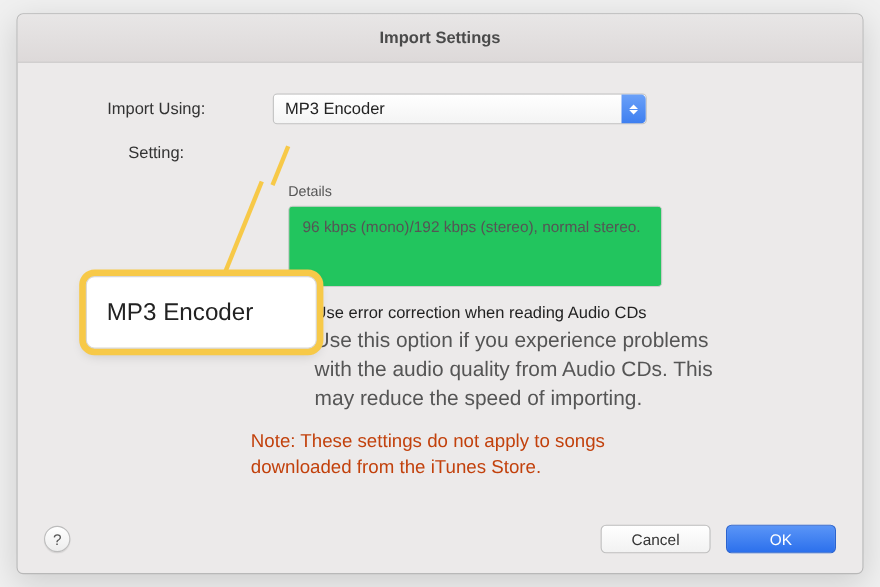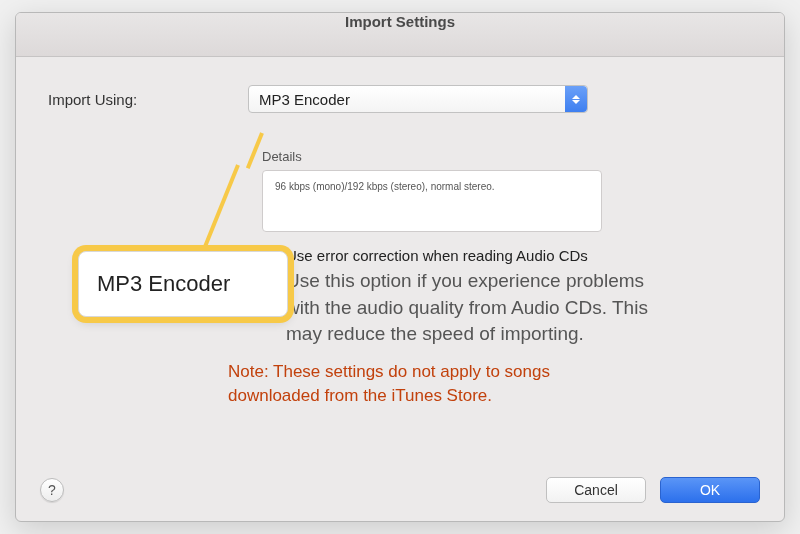--- a/index.html
+++ b/index.html
@@ -24,37 +24,38 @@
       border-radius: 6px;
       box-shadow: 0 8px 30px rgba(0,0,0,0.15);
       position: relative;
       overflow: hidden;
     }
     .titlebar {
       height: 44px;
       background: linear-gradient(#e8e6e6, #ddd9d9);
       border-bottom: 1px solid #c6c4c4;
       display: flex;
+      align-items: center;
       justify-content: center;
       font-size: 15px;
       font-weight: 600;
       color: #4a4a4a;
     }
     .content {
       padding: 28px 32px 18px 32px;
       position: relative;
     }
     .form-row {
       display: flex;
       align-items: center;
       margin-bottom: 18px;
     }
     .form-label {
       width: 200px;
-      text-align: left;
+      text-align: center;
       padding-right: 12px;
       font-size: 15px;
       color: #333;
     }
     .select-wrap {
       position: relative;
       flex: 0 0 340px;
     }
     .select {
       width: 100%;
@@ -101,27 +102,27 @@
       margin-left: 214px;
       width: 340px;
       margin-bottom: 14px;
     }
     .details-label {
       font-size: 13px;
       color: #555;
       margin-bottom: 6px;
     }
     .details-box {
-      background: #ffffff;
+      background: #22c55e;
       border: 1px solid #cfcccc;
       border-radius: 4px;
       padding: 10px 12px;
-      font-size: 10px;
+      font-size: 14px;
       color: #555;
-      height: 62px;
+      height: 74px;
     }
     .checkbox-block {
       margin-left: 214px;
       width: 480px;
       margin-bottom: 12px;
     }
     .checkbox-row {
       display: flex;
       align-items: flex-end;
     }
@@ -262,20 +263,21 @@
           <span>MP3 Encoder</span>
           <div class="select-arrows">
             <div class="arr-up"></div>
             <div class="arr-down"></div>
           </div>
         </div>
       </div>
     </div>
 
     <div class="form-row">
+      <div class="form-label">Setting:</div>
     </div>
 
     <div class="details-block">
       <div class="details-label">Details</div>
       <div class="details-box">
         <span>96 kbps (mono)/192 kbps (stereo), normal stereo.</span>
       </div>
     </div>
 
     <div class="checkbox-block">

